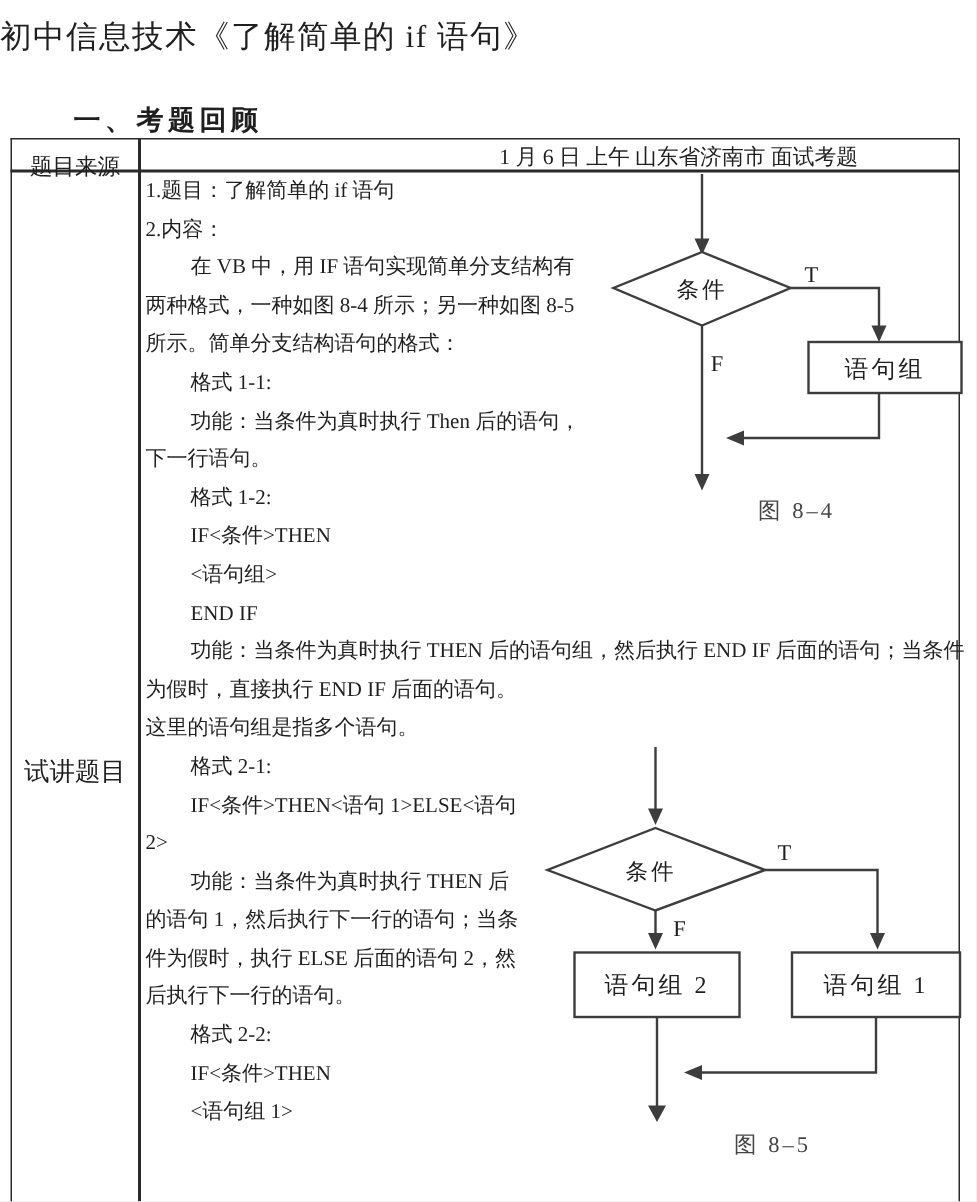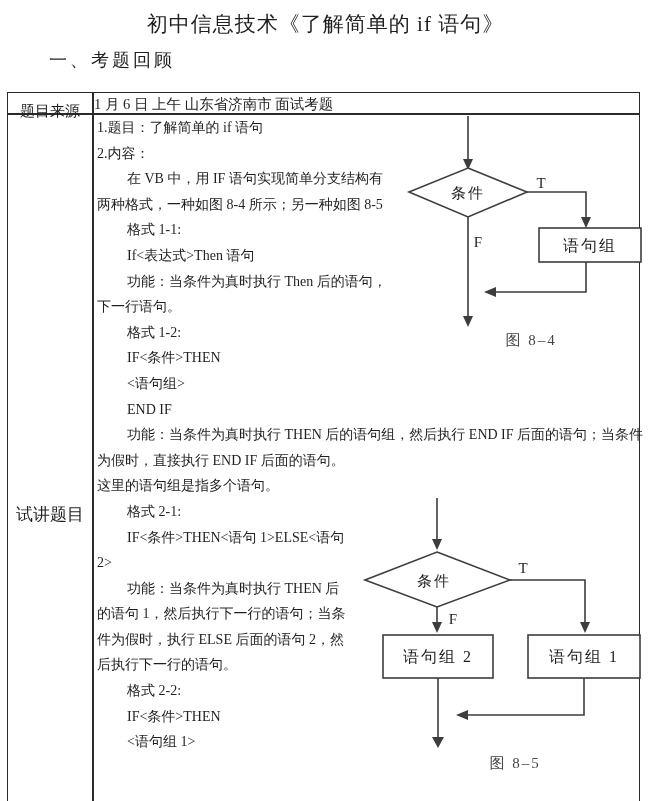--- a/index.html
+++ b/index.html
@@ -6,35 +6,35 @@
     --ink:#1f1f1f; --line:#3d3d3d; --border:#2a2a2a; --bg:#ffffff;
   }
   html,body{margin:0;padding:0;background:#e8e8e8;}
   .page{
     position:relative; width:651px; height:801px; overflow:hidden;
     background:var(--bg); color:var(--ink);
     font-family:"Liberation Serif","DejaVu Serif",serif;
   }
   .doc-title{
     position:absolute; top:10px; left:0; width:100%;
-    text-align:center; font-size:21px; letter-spacing:1px; white-space:nowrap;
+    font-size:21px; letter-spacing:1px; white-space:nowrap;
   }
   .section-heading{
-    position:absolute; top:48px; left:49px;
-    font-size:18px; font-weight:normal; letter-spacing:3px;
+    position:absolute; top:68px; left:49px;
+    font-size:18px; font-weight:bold; letter-spacing:3px;
   }
   
   .table-outline{
     position:absolute; left:7px; top:92px; width:633px; height:712px;
     border:1.5px solid var(--border); border-bottom:none; box-sizing:border-box;
   }
   .divider-h{position:absolute; left:7px; top:113px; width:633px; height:1.5px; background:var(--border);}
   .divider-v{position:absolute; left:92px; top:92px; width:1.5px; height:709px; background:var(--border);}
   .source-label{position:absolute; left:8px;  top:102px; width:84px;  text-align:center; font-size:15px;}
-  .source-value{position:absolute; left:94px; top:95px; width:478px; text-align:left; font-size:14.5px; white-space:nowrap;}
+  .source-value{position:absolute; left:94px; top:95px; width:478px; text-align:right; font-size:14.5px; white-space:nowrap;}
   .topic-label{position:absolute; left:8px; top:503px; width:84px; text-align:center; font-size:17px;}
   .content-lines{position:absolute; left:97px; top:115px; width:543px;}
   .content-line{
     height:25.6px; line-height:25.6px; font-size:14px;
     white-space:nowrap; overflow:visible;font-family:Liberation Serif, serif;
   }
   .content-line.indent{padding-left:30px;}
   .fc{position:absolute;}
   #flowchart-84{left:400px; top:114px;}
   #flowchart-85{left:352px; top:490px;}
@@ -61,22 +61,22 @@
 
   <div class="source-label">题目来源</div>
   <div class="source-value">1 月 6 日 上午 山东省济南市 面试考题</div>
   <div class="topic-label">试讲题目</div>
 
   <div class="content-lines">
       <div class="content-line">1.题目：了解简单的 if 语句</div>
       <div class="content-line">2.内容：</div>
       <div class="content-line indent">在 VB 中，用 IF 语句实现简单分支结构有</div>
       <div class="content-line">两种格式，一种如图 8-4 所示；另一种如图 8-5</div>
+      <div class="content-line">所示。简单分支结构语句的格式：</div>
       <div class="content-line indent">格式 1-1:</div>
-      <div class="content-line indent">If&lt;表达式&gt;Then 语句</div>
       <div class="content-line indent">功能：当条件为真时执行 Then 后的语句，</div>
       <div class="content-line">下一行语句。</div>
       <div class="content-line indent">格式 1-2:</div>
       <div class="content-line indent">IF&lt;条件&gt;THEN</div>
       <div class="content-line indent">&lt;语句组&gt;</div>
       <div class="content-line indent">END IF</div>
       <div class="content-line indent">功能：当条件为真时执行 THEN 后的语句组，然后执行 END IF 后面的语句；当条件</div>
       <div class="content-line">为假时，直接执行 END IF 后面的语句。</div>
       <div class="content-line">这里的语句组是指多个语句。</div>
       <div class="content-line indent">格式 2-1:</div>

